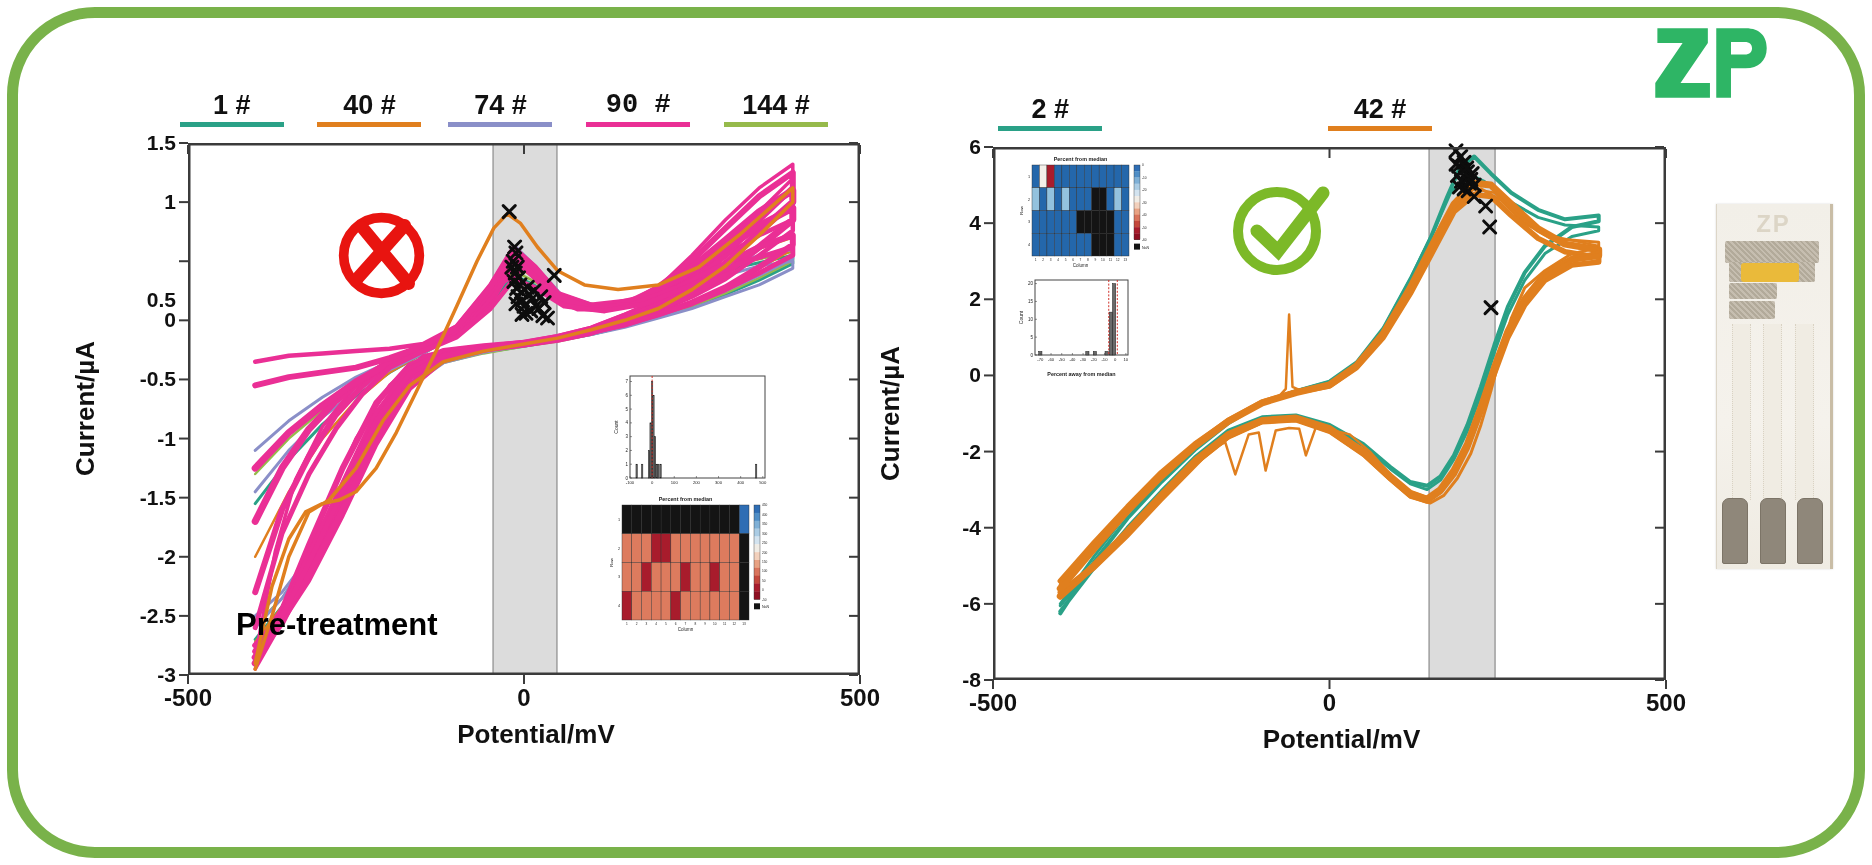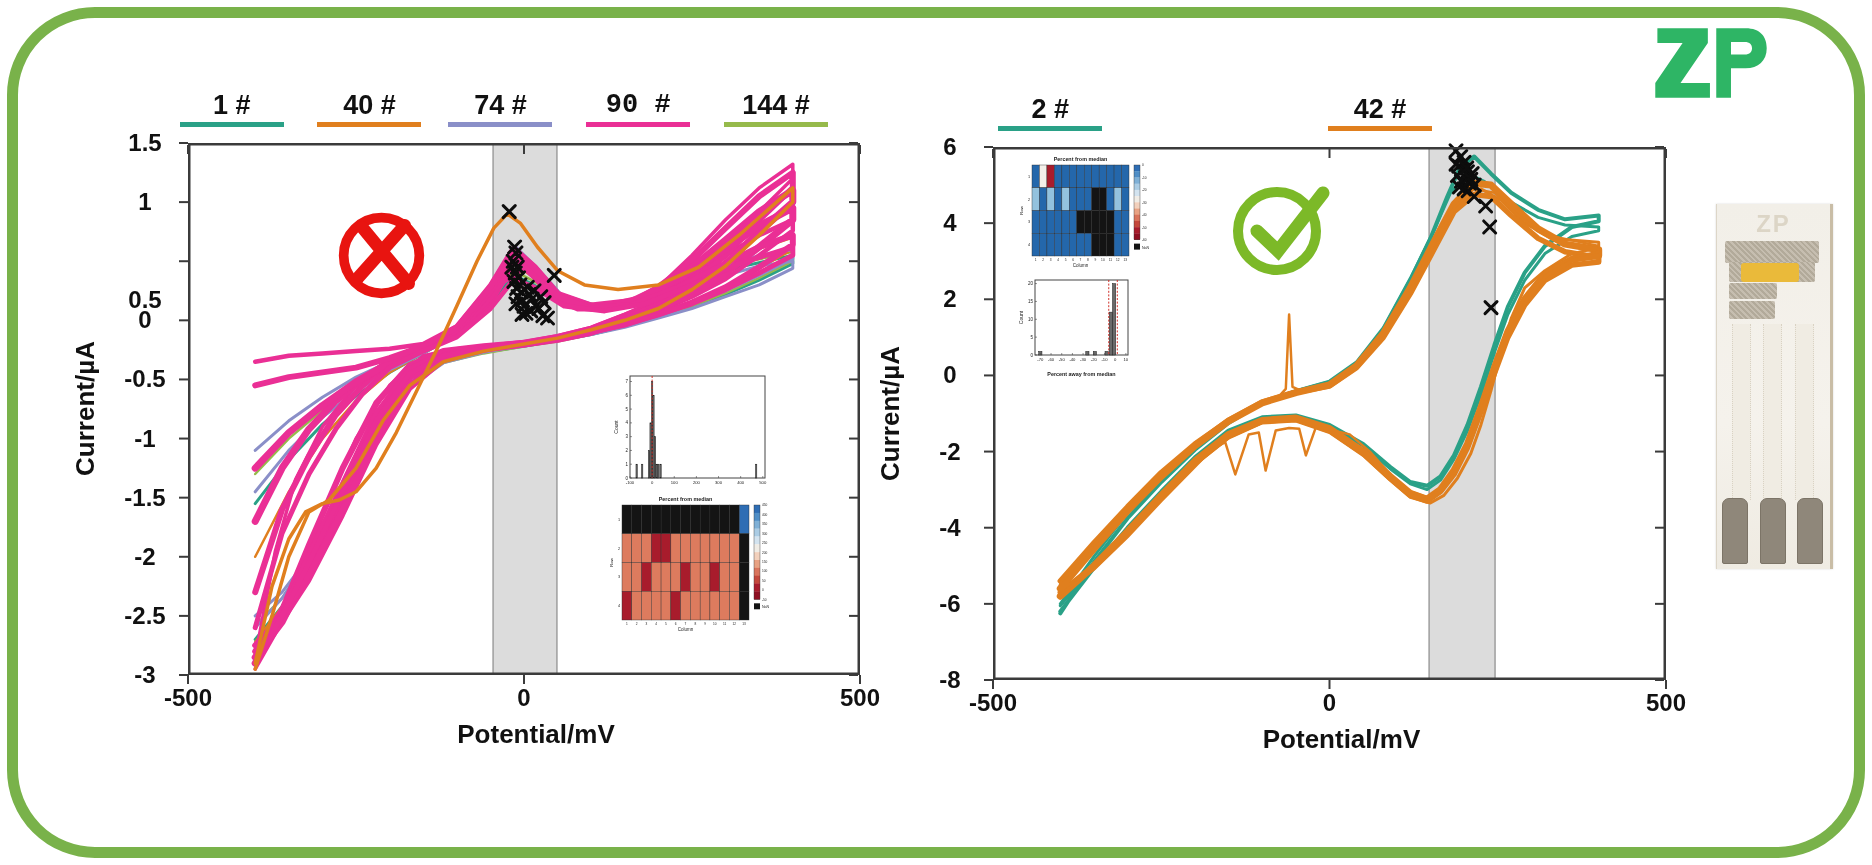--- a/index.html
+++ b/index.html
@@ -10,21 +10,21 @@
   .zp-logo{position:absolute;left:1652px;top:22px;width:118px;height:82px;}
   .panel{position:absolute;}
   #panel-pre{left:188px;top:143px;width:672px;height:532px;}
   #panel-post{left:993px;top:147px;width:673px;height:533px;}
   .cv{position:absolute;left:0;top:0;width:100%;height:100%;overflow:visible;}
   .legend{position:absolute;left:0;top:-52px;width:100%;height:48px;}
   .legend-item{position:absolute;transform:translateX(-50%);text-align:center;}
   .legend-label{font-size:27px;font-weight:700;color:#111;white-space:nowrap;line-height:28px;}
   .legend-bar{width:104px;height:5px;margin:3px auto 0 auto;}
   .yticks{position:absolute;left:-74px;top:0;width:62px;height:100%;}
-  .ytick{position:absolute;right:0;width:62px;text-align:center;font-size:24px;font-weight:700;color:#111;line-height:26px;}
+  .ytick{position:absolute;right:0;width:62px;text-align:right;font-size:21px;font-weight:700;color:#111;line-height:26px;}
   .xticks{position:absolute;left:0;top:calc(100% + 9px);width:100%;height:30px;}
   .xtick{position:absolute;transform:translateX(-50%);font-size:24px;font-weight:700;color:#111;white-space:nowrap;}
   .xlabel{position:absolute;left:12px;top:calc(100% + 44px);width:100%;text-align:center;
           font-size:26px;font-weight:700;color:#111;}
   .ylabel{position:absolute;left:-228px;top:calc(50% - 16px);width:250px;text-align:center;
           font-size:26px;font-weight:700;color:#111;transform:rotate(-90deg);}
   .caption{position:absolute;font-size:31px;font-weight:700;color:#000;white-space:nowrap;}
   #panel-pre .caption{left:48px;top:464px;}
   #panel-post .caption{left:72px;top:462px;}
   .verdict{position:absolute;}
@@ -176,20 +176,21 @@
       <div class="ytick" style="top: 459.889px;">-2.5</div>
       <div class="ytick" style="top: 519px;">-3</div>
     </div>
   <div class="xticks" id="xticks-pre">
       <div class="xtick" style="left: 0px;">-500</div>
       <div class="xtick" style="left: 336px;">0</div>
       <div class="xtick" style="left: 672px;">500</div>
     </div>
   <div class="ylabel">Current/µA</div>
   <div class="xlabel">Potential/mV</div>
+  <div class="caption">Pre-treatment</div>
   <svg class="verdict" id="verdict-pre" viewBox="0 0 100 100">
     <circle cx="50" cy="51" r="39" fill="none" stroke-width="10" stroke="#e81410"></circle>
     <path d="M30 22 L78 80 M74 20 L24 76" fill="none" stroke-width="13" stroke-linecap="round" stroke="#e81410"></path>
   </svg>
   <div class="inset inset-hist">
       <svg id="hist-pre" viewBox="0 0 158 132">
         <rect x="18" y="6" width="135" height="102" fill="#fff" stroke="#444" stroke-width="1"></rect>
         <rect x="23.975409836065573" y="94.21621621621622" width="1.3278688524590165" height="13.783783783783775" fill="#6a6a6a" stroke="#1a1a1a" stroke-width="0.5"></rect>
         <rect x="29.508196721311474" y="94.21621621621622" width="1.3278688524590165" height="13.783783783783775" fill="#6a6a6a" stroke="#1a1a1a" stroke-width="0.5"></rect>
         <rect x="36.36885245901639" y="80.43243243243244" width="1.3278688524590165" height="27.567567567567565" fill="#6a6a6a" stroke="#1a1a1a" stroke-width="0.5"></rect>

